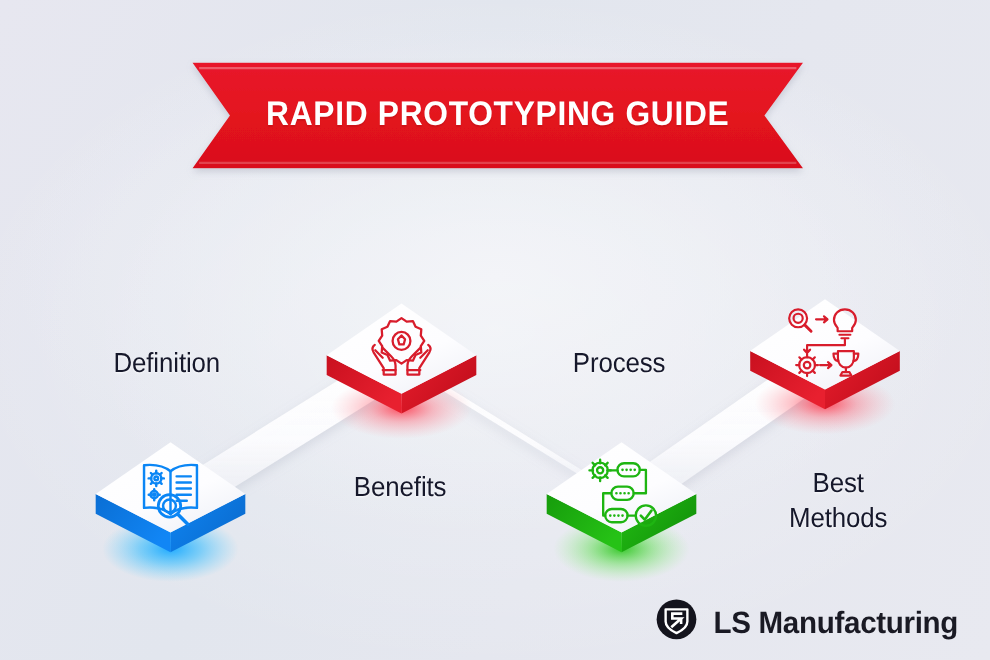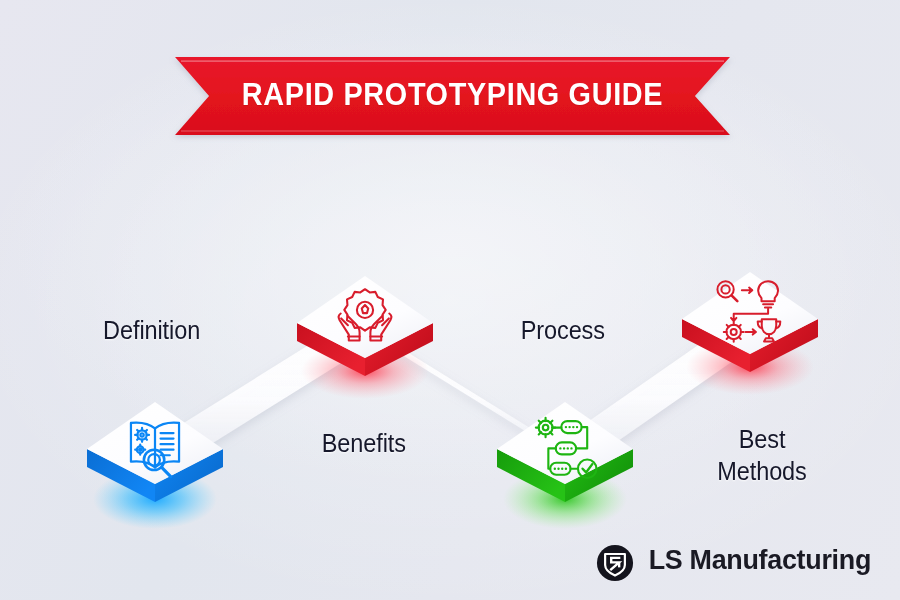--- a/index.html
+++ b/index.html
@@ -21,21 +21,21 @@
   }
   #bg-vignette{
     position:absolute; inset:0;
     background: radial-gradient(ellipse 85% 80% at 50% 50%, rgba(255,255,255,0.35) 0%, rgba(255,255,255,0) 65%);
   }
 
   
   #banner {
     position:absolute;
     left:175px; top:57px;
-    width:555px; height:78px;
+    width:555px; height:96px;
     z-index:6;
   }
   #banner svg { display:block; width:100%; height:100%; overflow:visible; }
   #banner-title {
     position:absolute; inset:0;
     display:flex; align-items:center; justify-content:center;
     color:#ffffff;
     font-family:"Liberation Sans", sans-serif;
     font-size:31px;
     font-weight:bold;
@@ -81,21 +81,21 @@
     white-space:pre-line;
     z-index:7;
     text-shadow: 0 1px 2px rgba(255,255,255,0.85);
   }
   .label.c { text-align:center; }
 
   
   #logo {
     position:absolute;
     right:24px; bottom:18px;
-    display:flex; align-items:flex-start; gap:10px;
+    display:flex; align-items:flex-end; gap:10px;
     z-index:8;
   }
   #logo-mark { width:38px; height:38px; flex:0 0 auto; }
   #logo-mark svg { display:block; width:100%; height:100%; }
   #logo-text {
     color:#1a1a24;
     font-family:"Liberation Sans", sans-serif;
     font-size:28px;
     font-weight:bold;
     letter-spacing:-0.3px;

